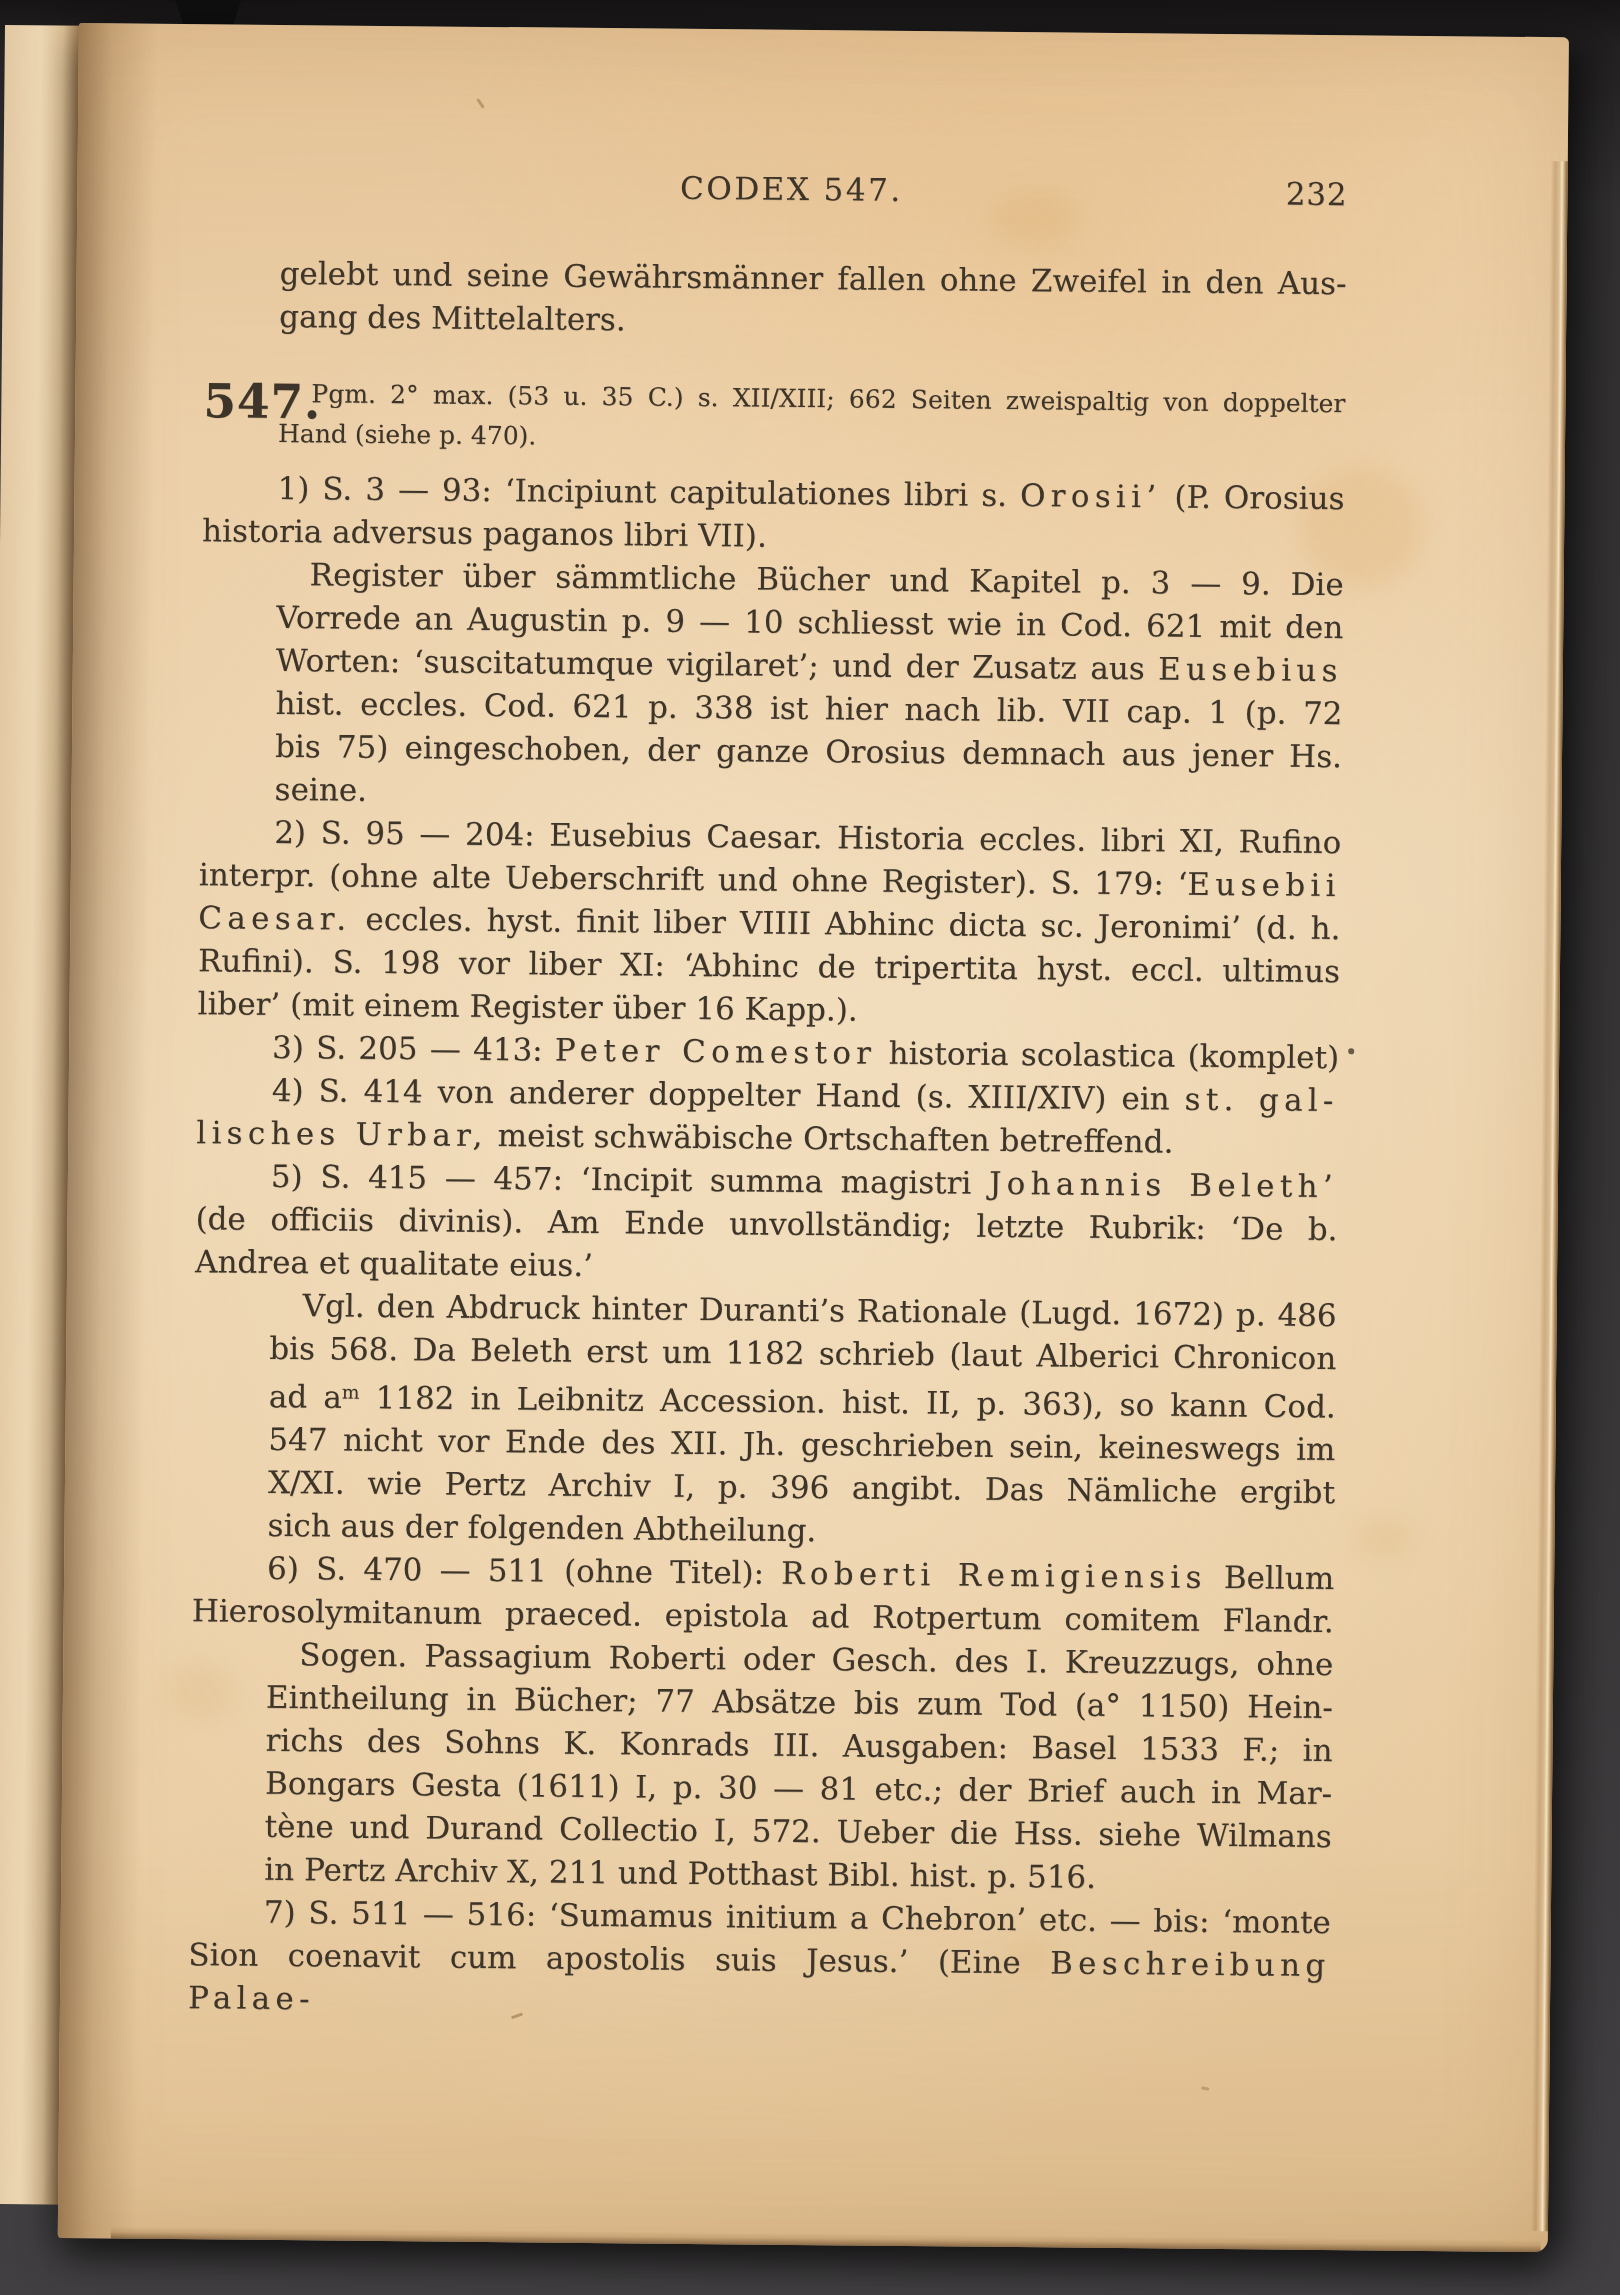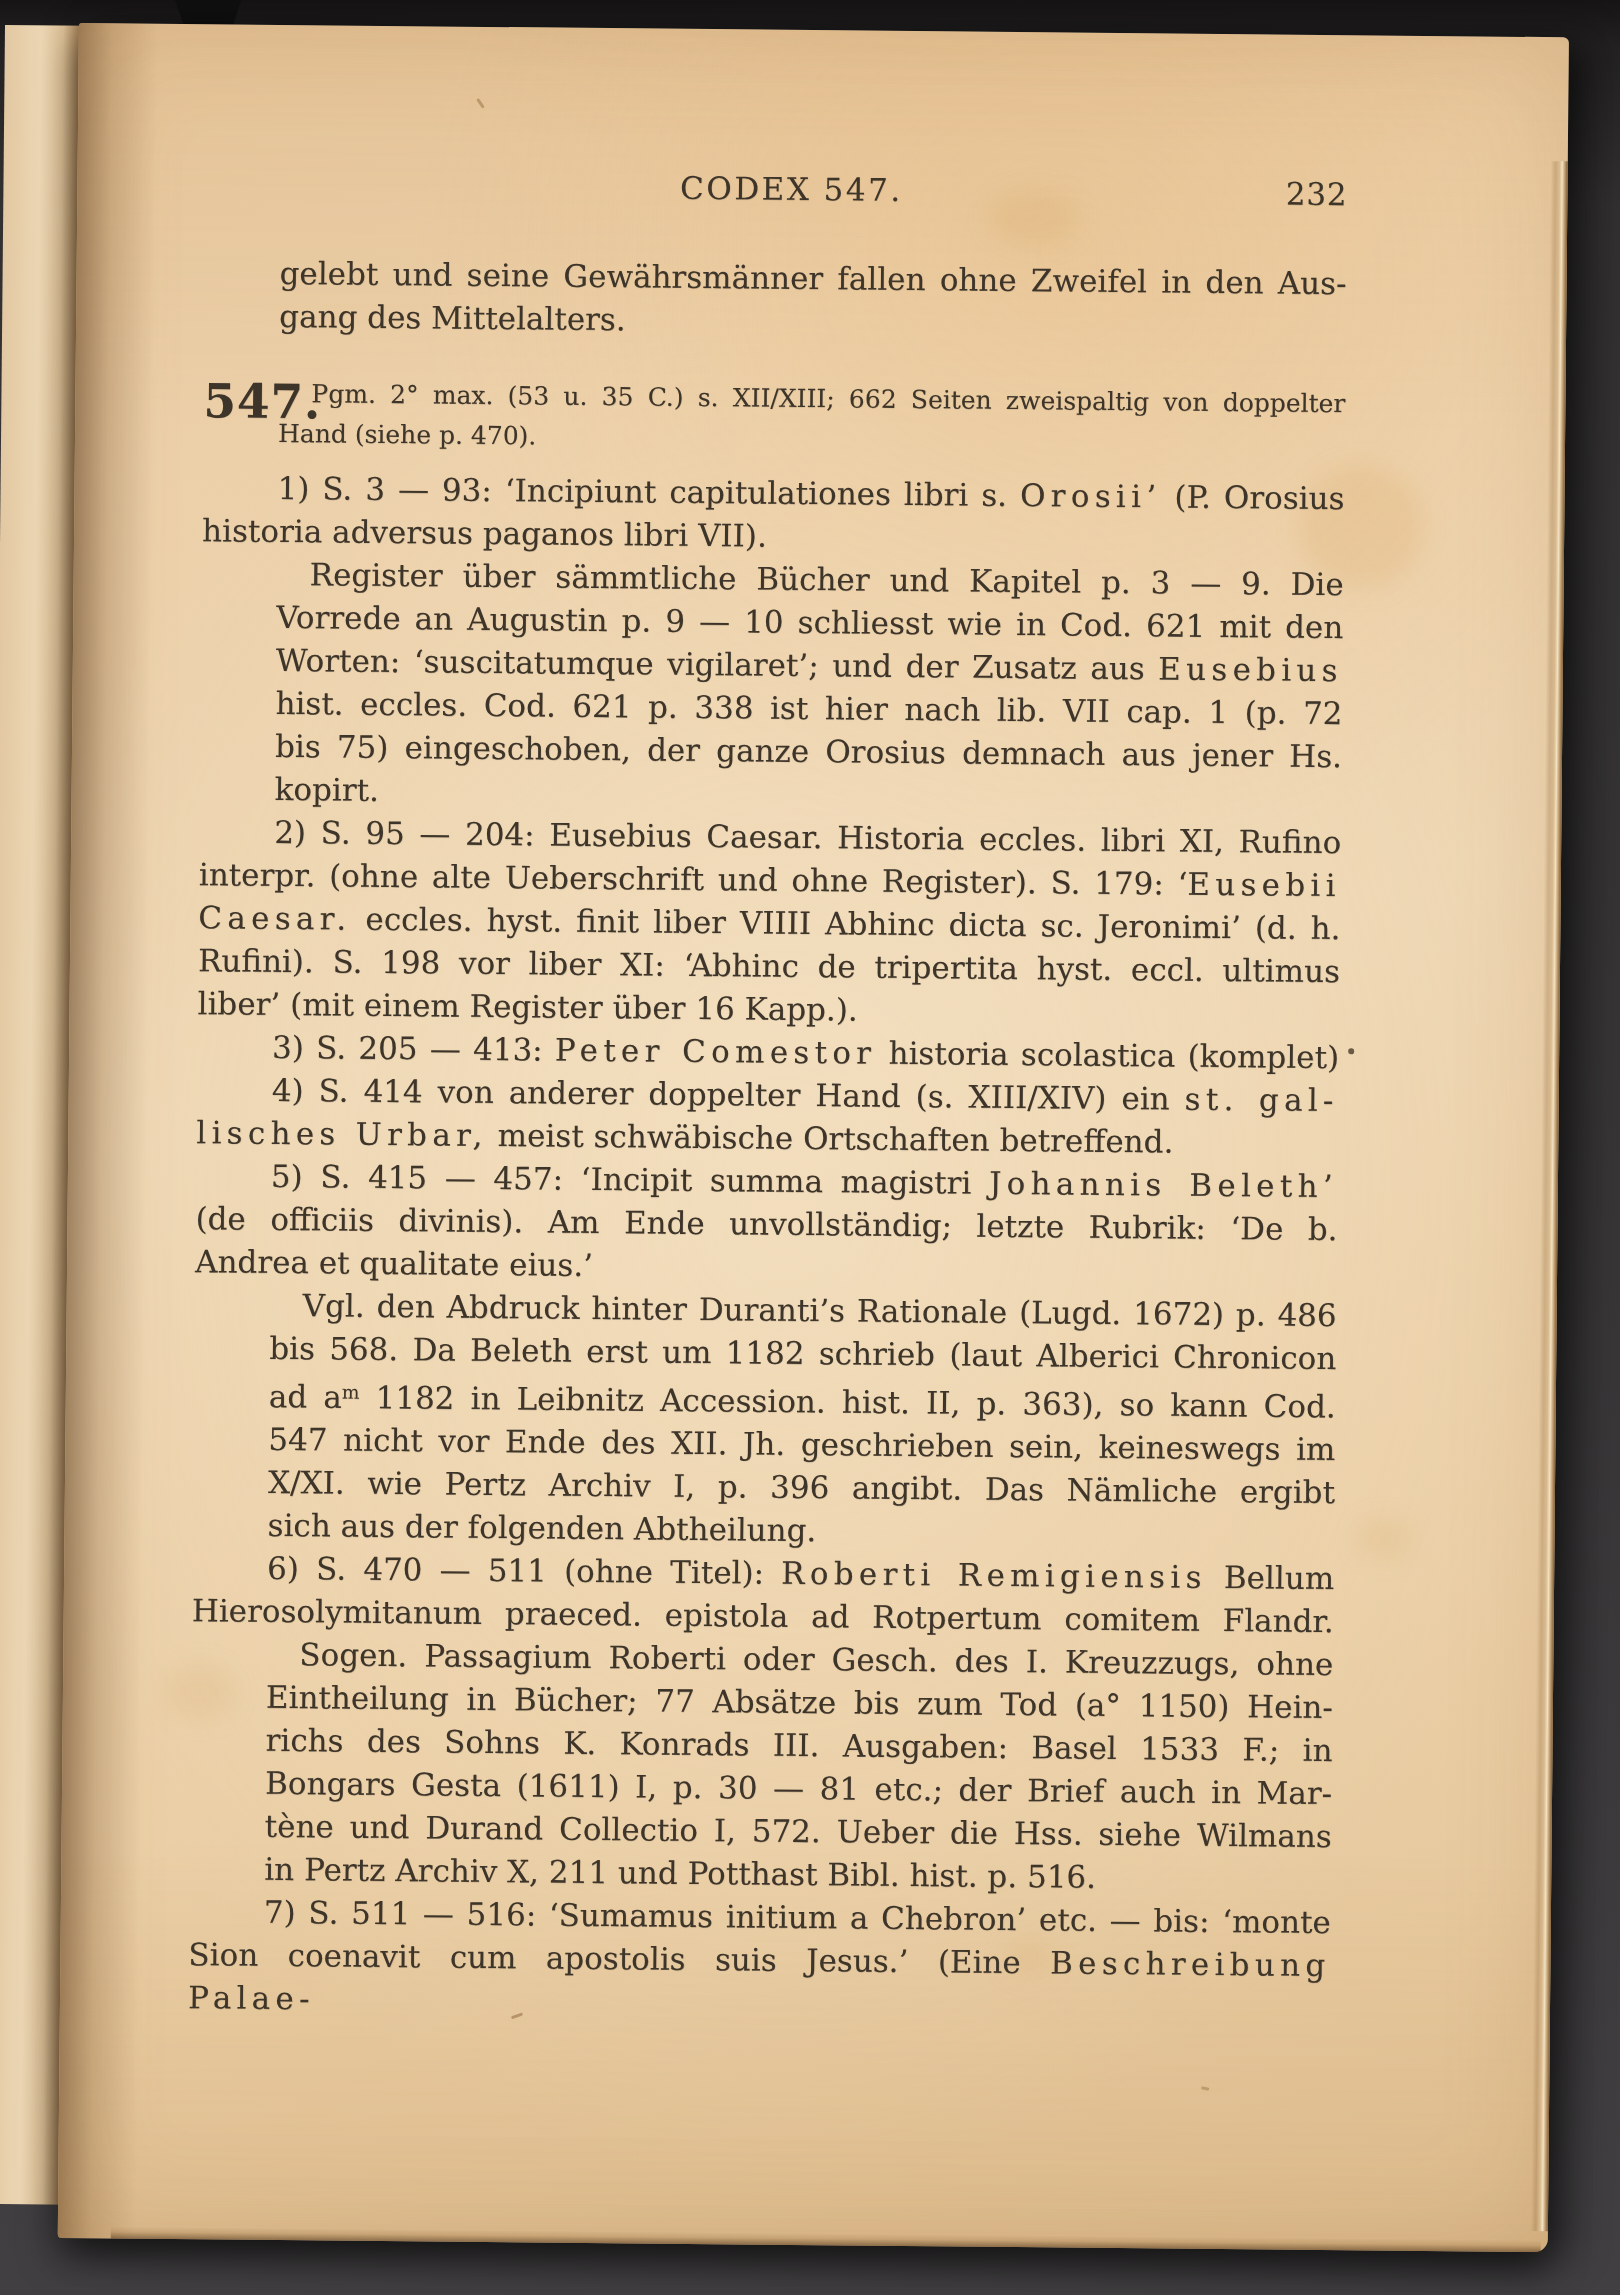--- a/index.html
+++ b/index.html
@@ -92,21 +92,21 @@
           <div class="block body">
             <div class="line i1"><span>1) S. 3 — 93: ‘Incipiunt capitulationes libri s. </span><span class="sp">Orosii’</span><span> (P. Orosius</span></div>
             <div class="line i0 e"><span>historia adversus paganos libri VII).</span></div>
           </div>
           <div class="block body">
             <div class="line i2"><span>Register über sämmtliche Bücher und Kapitel p. 3 — 9. Die</span></div>
             <div class="line i1"><span>Vorrede an Augustin p. 9 — 10 schliesst wie in Cod. 621 mit den</span></div>
             <div class="line i1"><span>Worten: ‘suscitatumque vigilaret’; und der Zusatz aus </span><span class="sp">Eusebius</span></div>
             <div class="line i1"><span>hist. eccles. Cod. 621 p. 338 ist hier nach lib. VII cap. 1 (p. 72</span></div>
             <div class="line i1"><span>bis 75) eingeschoben, der ganze Orosius demnach aus jener Hs.</span></div>
-            <div class="line i1 e"><span>kopirt.</span></div>
+            <div class="line i1 e"><span>seine.</span></div>
           </div>
           <div class="block body">
             <div class="line i1"><span>2) S. 95 — 204: Eusebius Caesar. Historia eccles. libri XI, Rufino</span></div>
             <div class="line i0"><span>interpr. (ohne alte Ueberschrift und ohne Register). S. 179: ‘</span><span class="sp">Eusebii</span></div>
             <div class="line i0"><span class="sp">Caesar.</span><span> eccles. hyst. finit liber VIIII Abhinc dicta sc. Jeronimi’ (d. h.</span></div>
             <div class="line i0"><span>Rufini). S. 198 vor liber XI: ‘Abhinc de tripertita hyst. eccl. ultimus</span></div>
             <div class="line i0 e"><span>liber’ (mit einem Register über 16 Kapp.).</span></div>
           </div>
           <div class="block body">
             <div class="line i1"><span>3) S. 205 — 413: </span><span class="sp">Peter Comestor</span><span> historia scolastica (komplet)</span></div>

